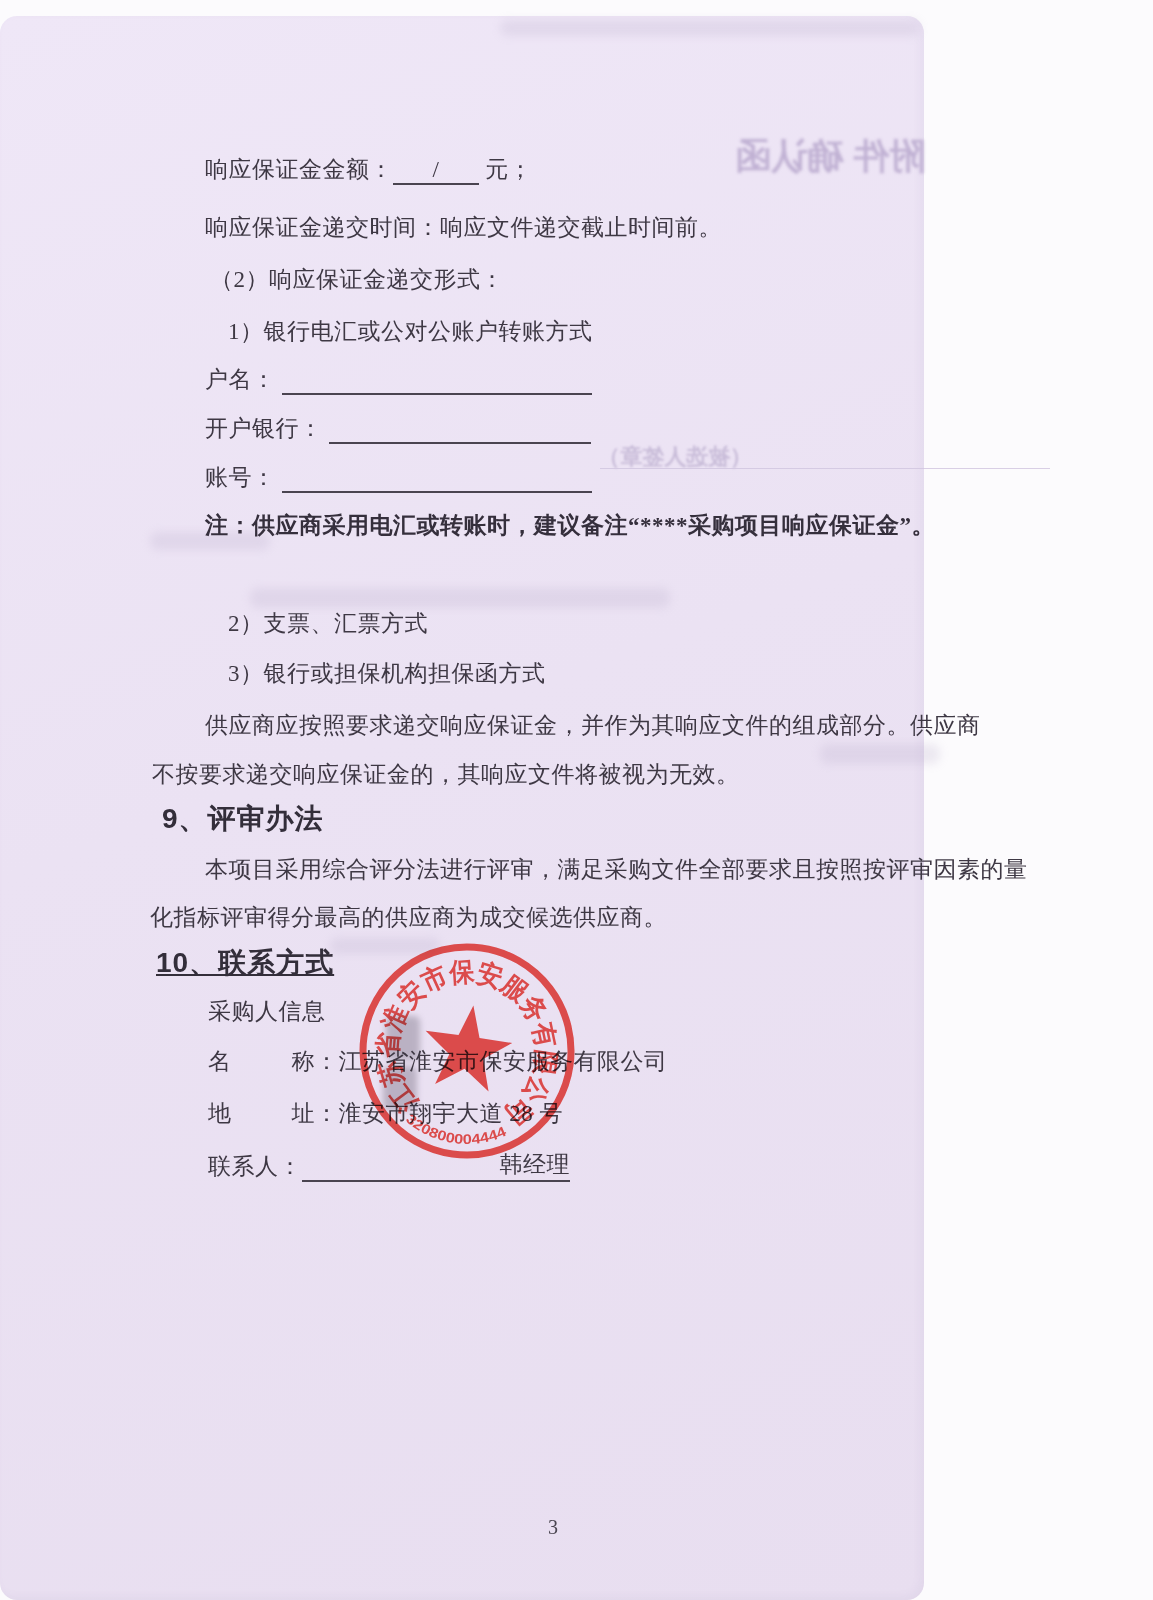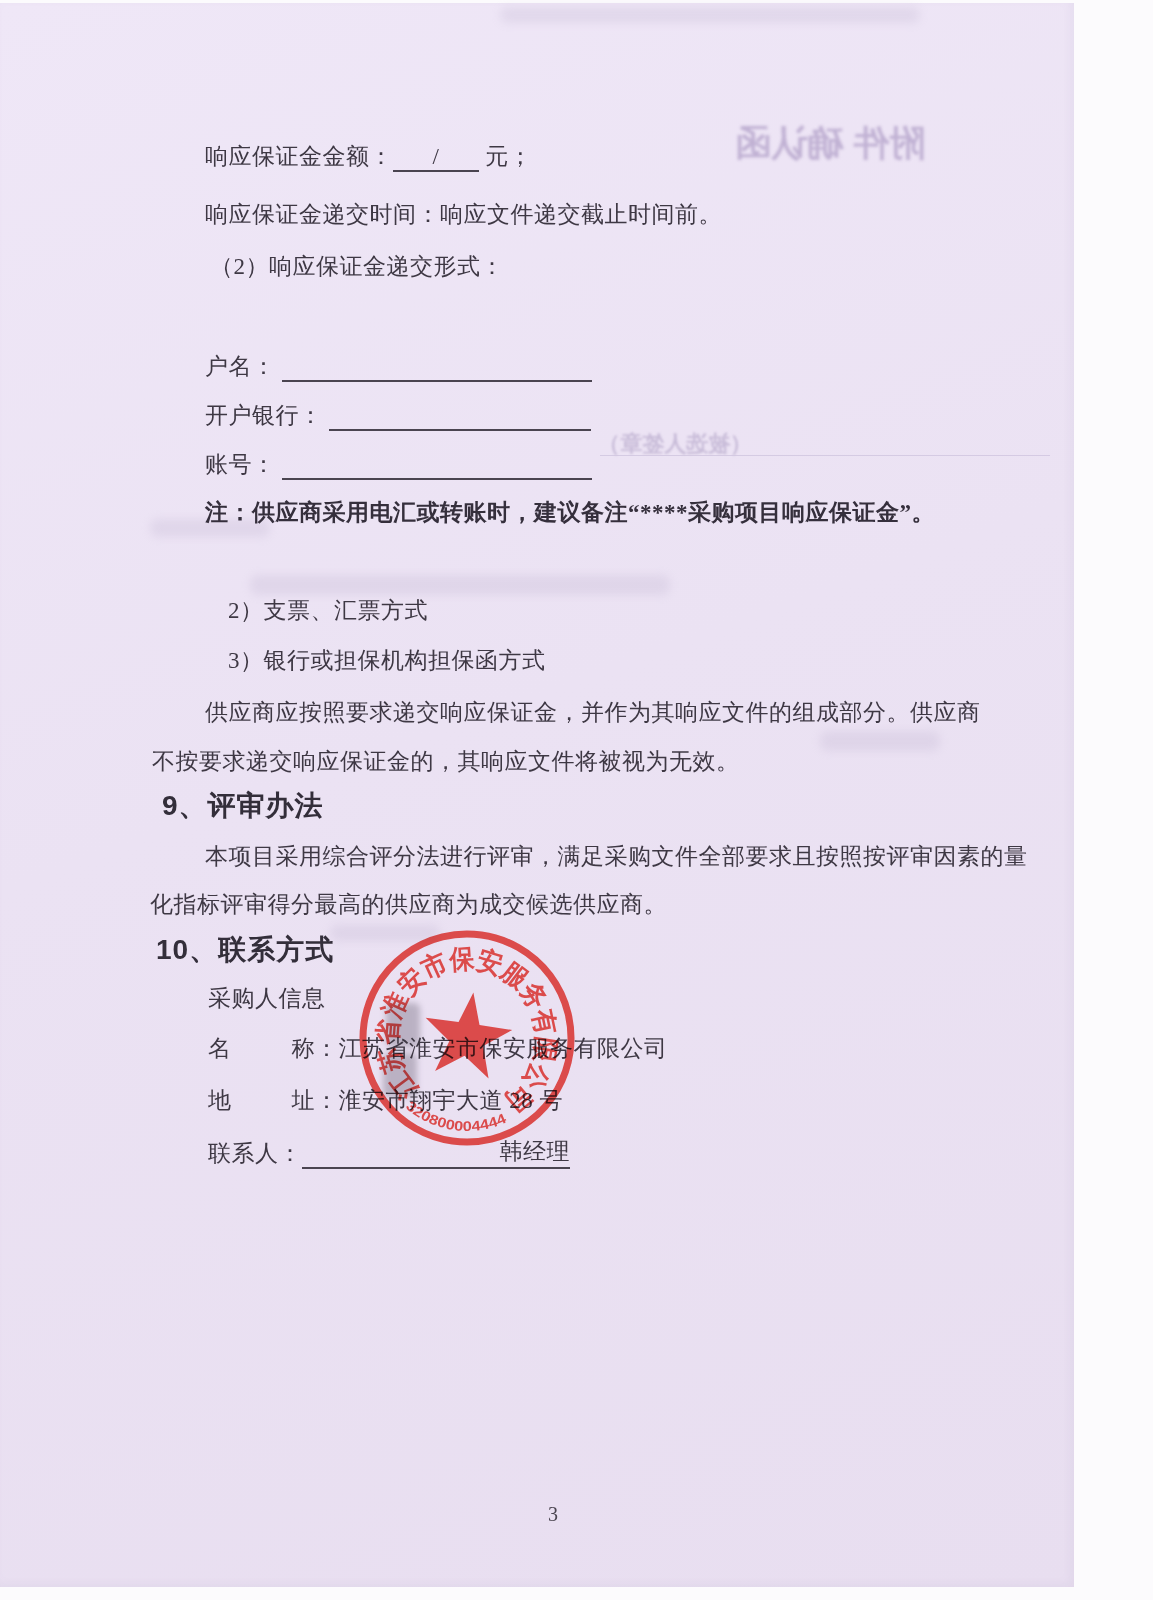--- a/index.html
+++ b/index.html
@@ -1,21 +1,21 @@
 <!DOCTYPE html>
 <html><head>
 <meta charset="utf-8">
 <style>
   html,body{margin:0;padding:0;}
   body{width:1153px;height:1600px;background:#fdfdfd;position:relative;overflow:hidden;
        font-family:"Liberation Serif", serif;}
   .scan{position:absolute;left:0;top:0;width:1153px;height:1600px;background:#fcfbfd;}
-  .page{position:absolute;left:0;top:3px;width:1074px;height:1584px;
+  .page{position:absolute;left:0;top:16px;width:924px;height:1584px;
         background:linear-gradient(160deg,#efe7f7 0%,#ebe2f3 45%,#e8def0 100%);
-        box-shadow:inset -4px -3px 8px rgba(120,100,150,0.06);}
+        box-shadow:inset -4px -3px 8px rgba(120,100,150,0.06);border-radius:17px;}
   .line{position:absolute;white-space:nowrap;color:#3e3844;font-size:23px;letter-spacing:0.5px;}
   .bold{font-weight:bold;color:#352f3c;text-align:right;}
   .heading{position:absolute;white-space:nowrap;font-family:"Liberation Sans",sans-serif;
            font-weight:bold;font-size:28px;color:#332e3a;letter-spacing:1px;}
   .fill{display:inline-block;border-bottom:2px solid #4a4450;text-align:center;
         vertical-align:bottom;line-height:26px;}
   .uline{display:inline-block;border-bottom:2px solid #4a4450;vertical-align:bottom;line-height:30px;}
   .pgnum{position:absolute;left:548px;top:1500px;font-size:20px;color:#4a4550;}
   
   .bleed{position:absolute;white-space:nowrap;transform:scaleX(-1);color:#c0b1d3;
@@ -49,20 +49,21 @@
 
     <div class="line" style="left:205px;top:138px;">
       <span>响应保证金金额：</span><span class="fill" style="width:86px;">/</span>
       <span>元；</span>
     </div>
 
     <div class="line" style="left:205px;top:196px;">响应保证金递交时间：响应文件递交截止时间前。</div>
 
     <div class="line" style="left:210px;top:248px;">（2）响应保证金递交形式：</div>
 
+    <div class="line" style="left:228px;top:300px;">1）银行电汇或公对公账户转账方式</div>
 
     <div class="line" style="left:205px;top:348px;">
       <span>户名：</span>
       <span class="uline" style="width:310px;"></span>
     </div>
 
     <div class="line" style="left:205px;top:397px;">
       <span>开户银行：</span>
       <span class="uline" style="width:262px;"></span>
     </div>
@@ -77,21 +78,21 @@
     <div class="line" style="left:228px;top:592px;">2）支票、汇票方式</div>
     <div class="line" style="left:228px;top:642px;">3）银行或担保机构担保函方式</div>
 
     <div class="line" style="left:205px;top:694px;">供应商应按照要求递交响应保证金，并作为其响应文件的组成部分。供应商</div>
     <div class="line" style="left:152px;top:743px;">不按要求递交响应保证金的，其响应文件将被视为无效。</div>
 
     <div class="heading" style="left:162px;top:784px;">9、评审办法</div>
     <div class="line" style="left:205px;top:838px;">本项目采用综合评分法进行评审，满足采购文件全部要求且按照按评审因素的量</div>
     <div class="line" style="left:150px;top:886px;">化指标评审得分最高的供应商为成交候选供应商。</div>
 
-    <div class="heading" style="left:156px;top:928px;">10、联系方式</div>
+    <div class="heading" style="left:156px;top:928px;text-decoration:underline;">10、联系方式</div>
 
     <div class="line" style="left:208px;top:980px;">采购人信息</div>
 
     <div class="line" style="left:208px;top:1030px;">
       <span>名</span><span style="display:inline-block;width:60px;"></span><span>称：</span><span>江苏省淮安市保安服务有限公司</span>
     </div>
 
     <div class="line" style="left:208px;top:1082px;">
       <span>地</span><span style="display:inline-block;width:60px;"></span><span>址：</span><span>淮安市翔宇大道 28 号</span>
     </div>

